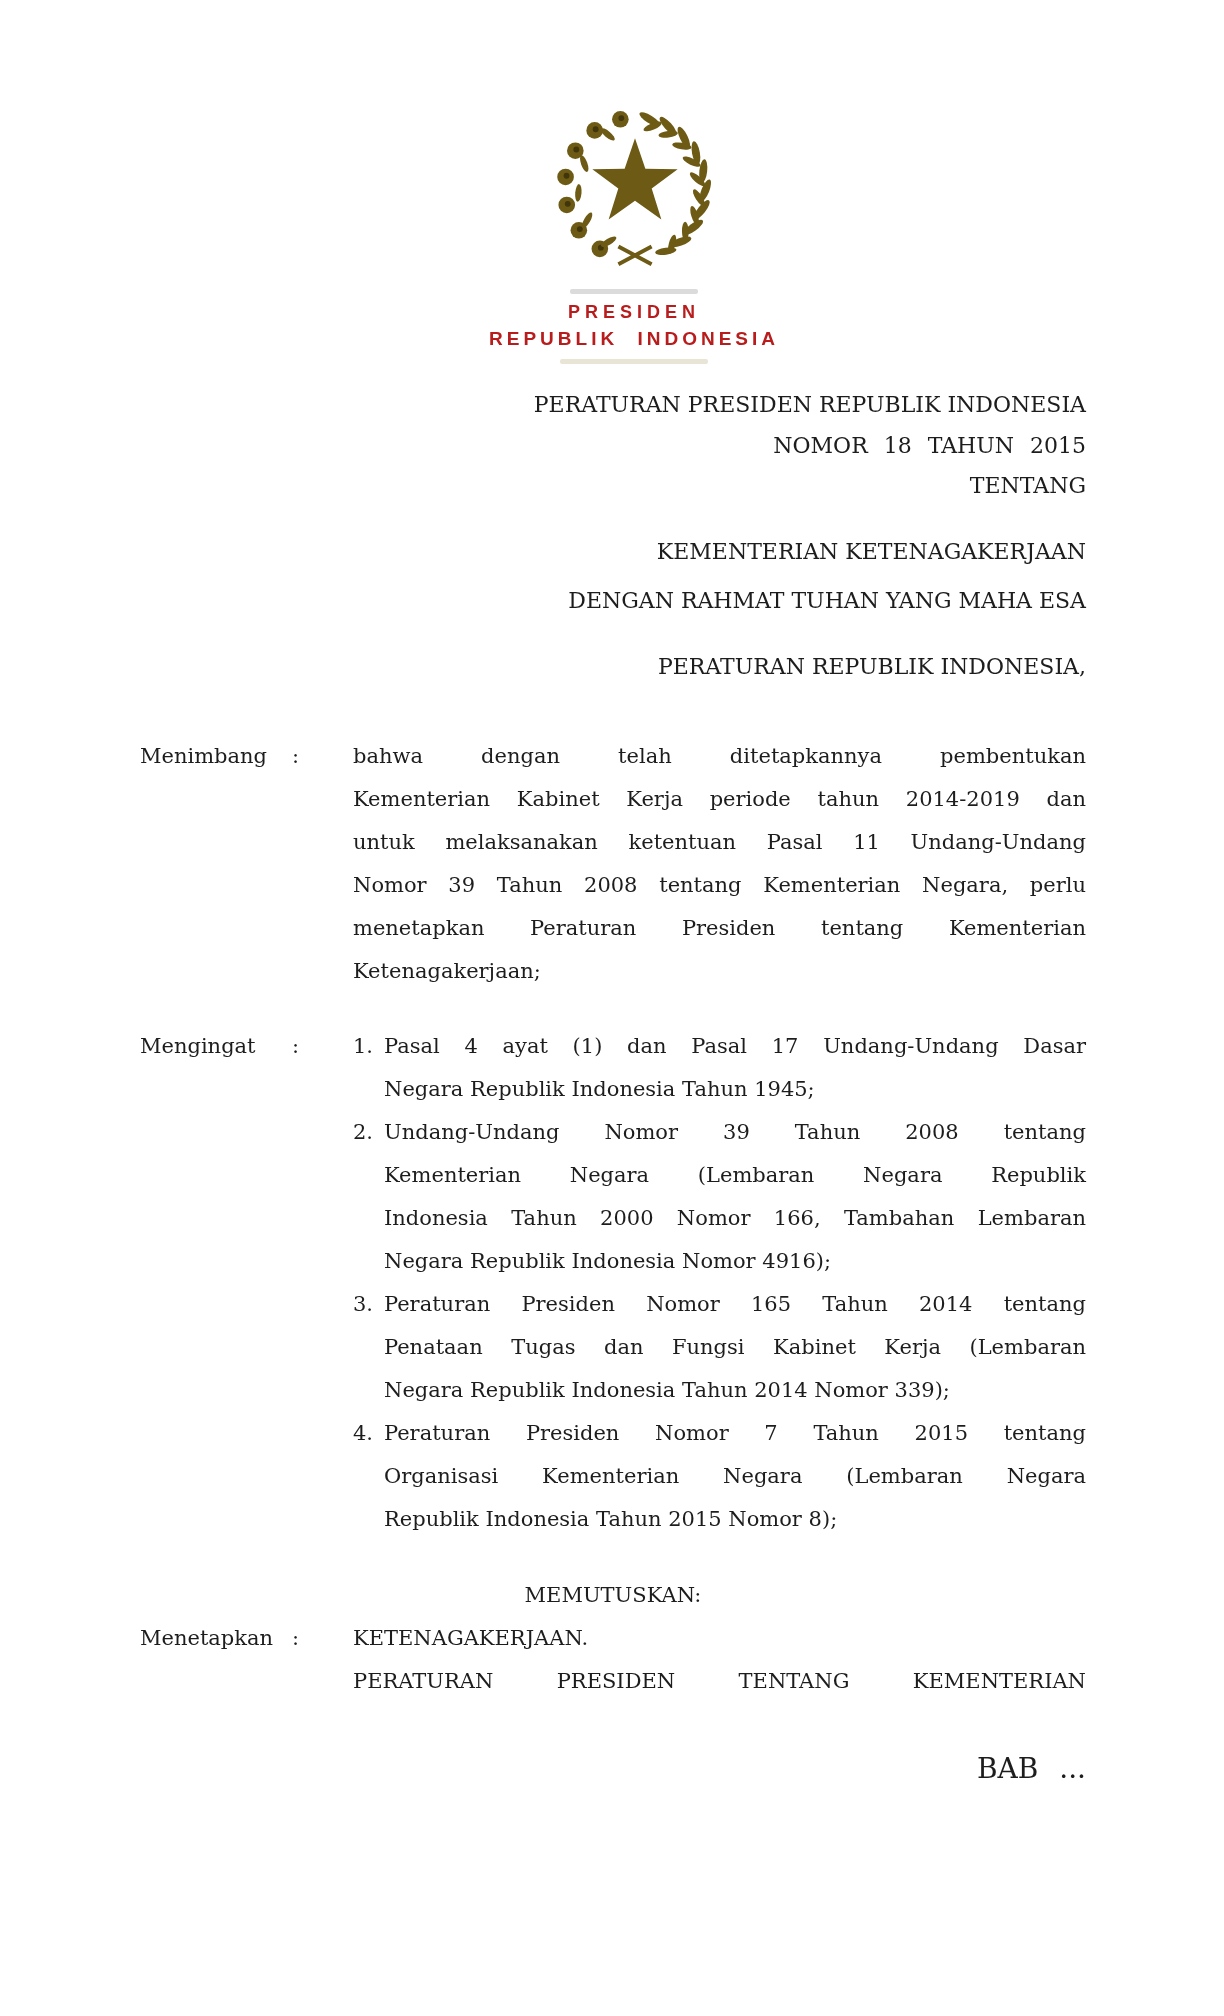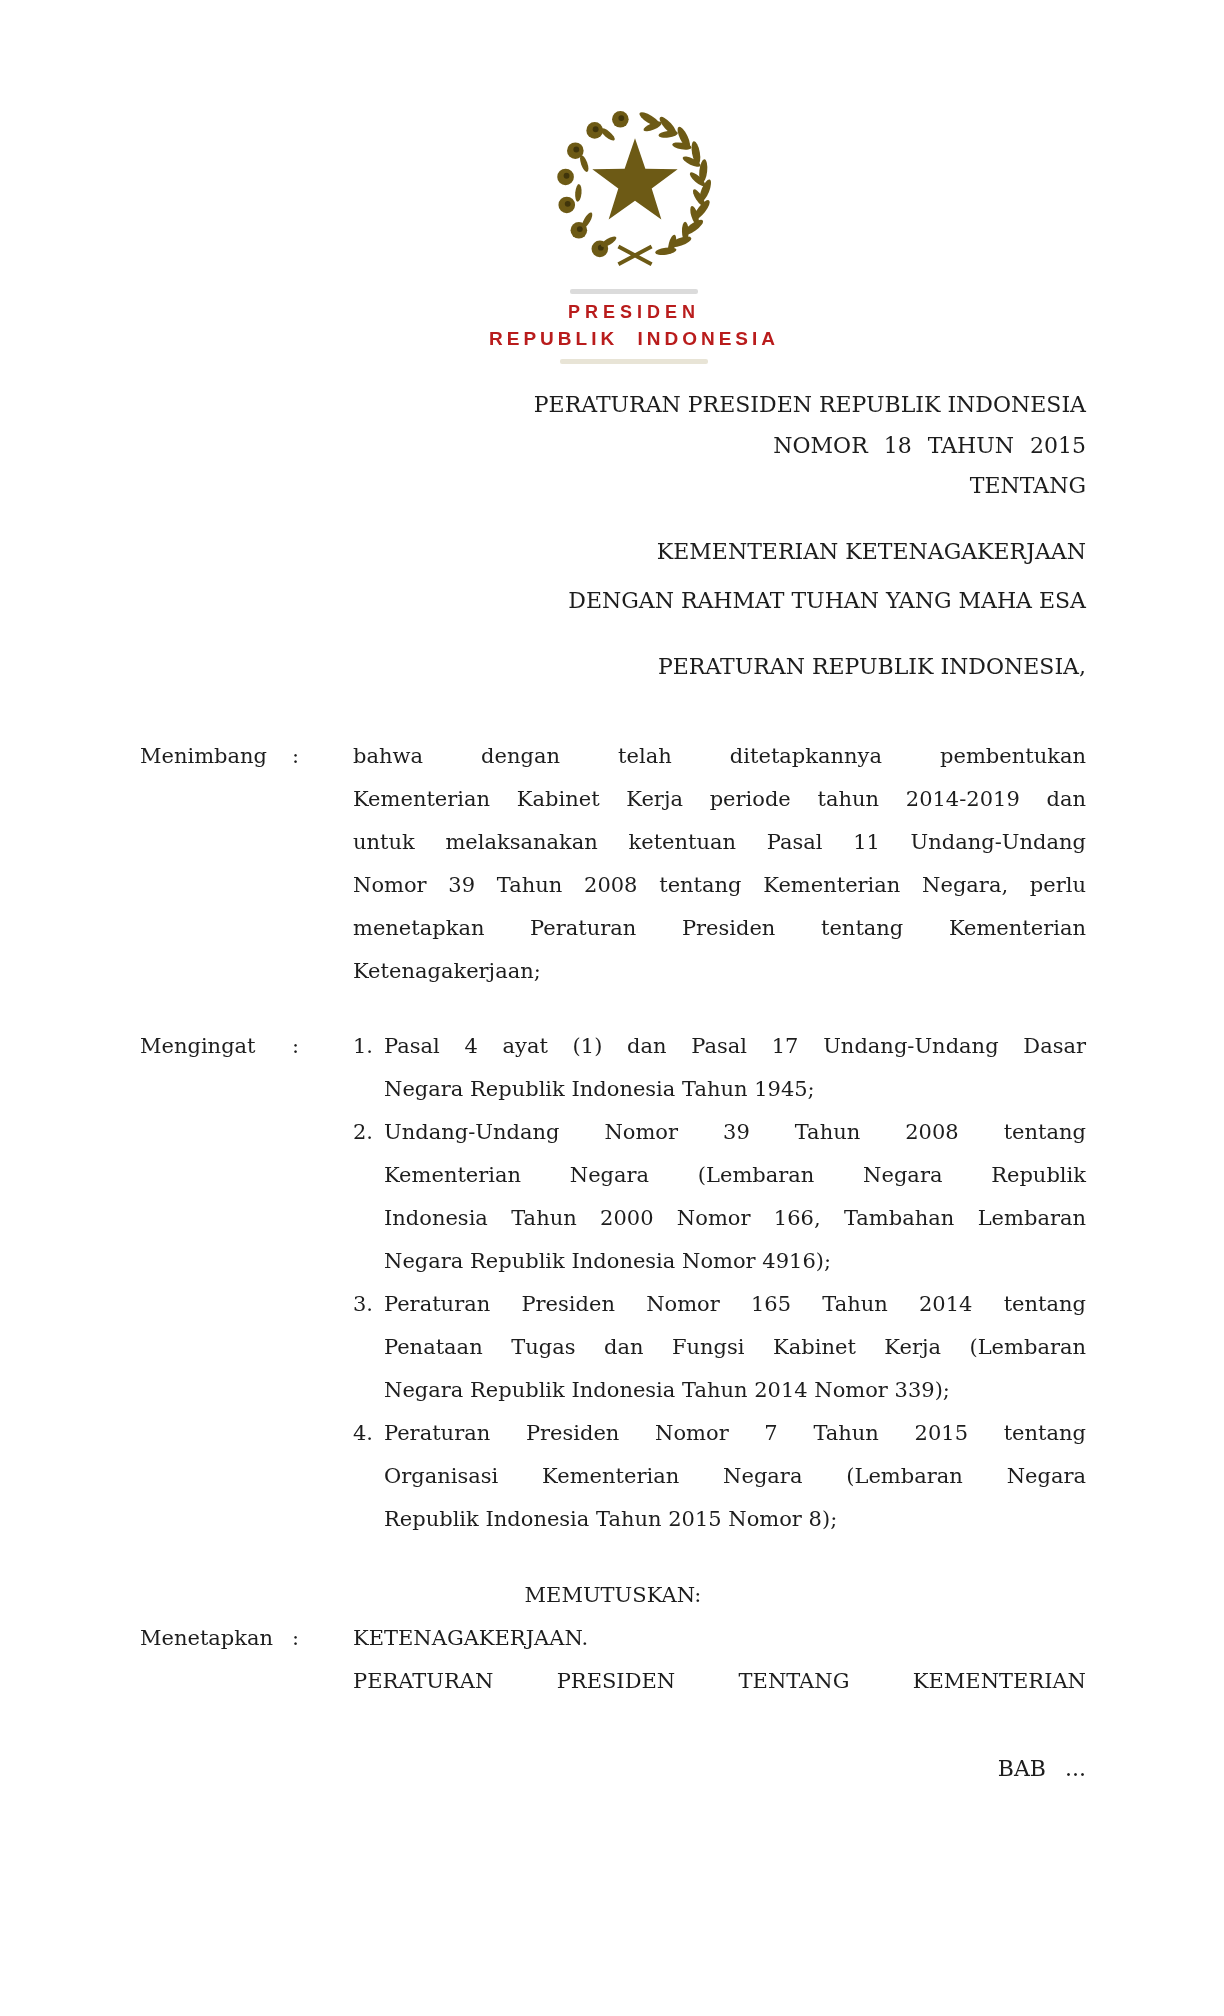--- a/index.html
+++ b/index.html
@@ -41,21 +41,21 @@
   .just{text-align:justify;text-align-last:justify;white-space:normal;}
   .menimbang{top:735px;}
   .mengingat{top:1025px;}
   .menetapkan{top:1617px;}
   .mg-item{position:relative;}
   .mg-num{position:absolute;left:0;top:0;line-height:43px;}
   .mg-lines{margin-left:31px;}
   .memutuskan{position:absolute;left:140px;width:946px;top:1574px;
     text-align:center;font-size:21px;line-height:43px;}
   .bab{position:absolute;left:140px;width:946px;top:1747px;
-    text-align:right;font-size:22px;line-height:43px;word-spacing:12px;}
+    text-align:right;font-size:28px;line-height:43px;word-spacing:12px;}
 </style>
 </head>
 <body>
 
 <div class="page">
 
   <div class="emblem">
     <svg width="166" height="168" viewBox="0 0 170 170">
       <g fill="#6d5a15" stroke="none">
 

